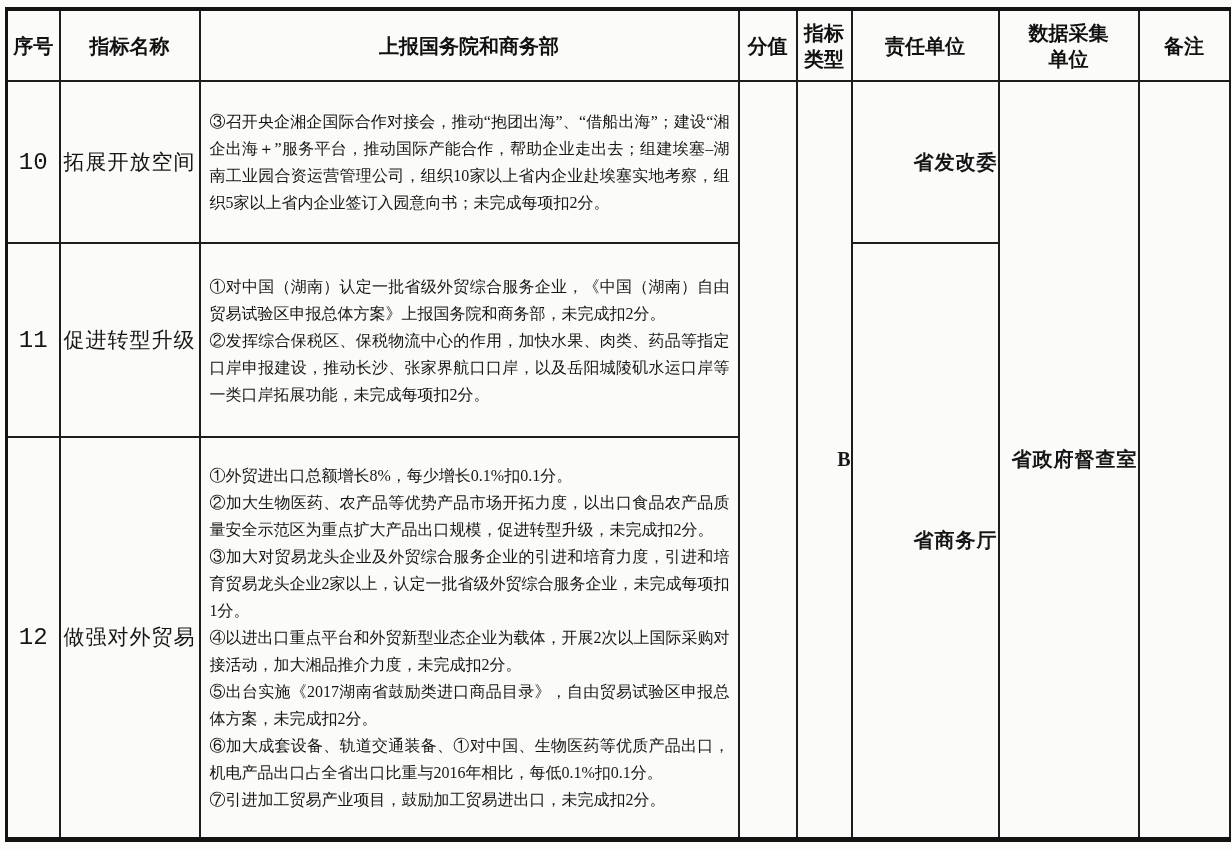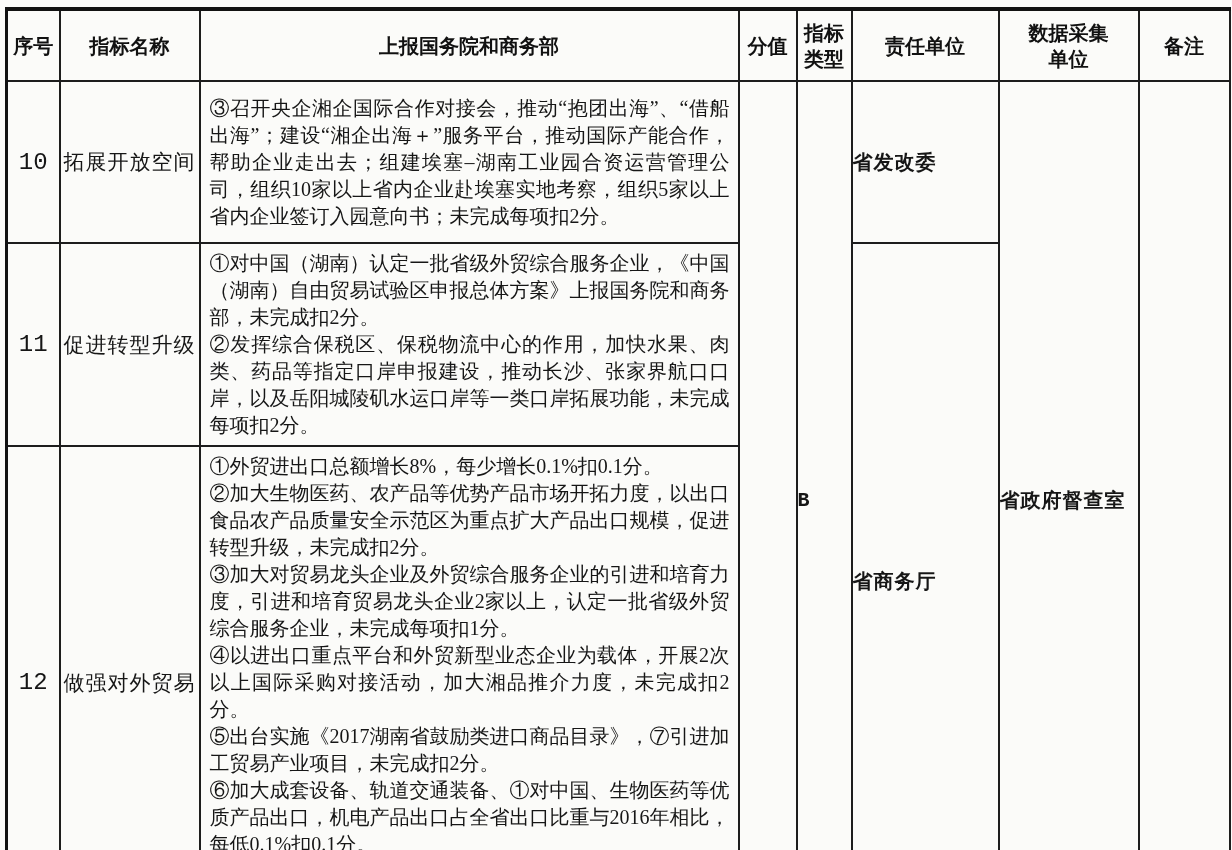--- a/index.html
+++ b/index.html
@@ -60,30 +60,30 @@
     font-weight: 400;
     font-size: 21px;
     text-align: center;
     letter-spacing: 1px;
   }
   td.content {
     padding: 6px 8px 6px 9px;
   }
   td.content p {
     margin: 0;
-    font-size: 20px;
+    font-size: 16px;
     line-height: 27px;
     text-align: justify;
     text-justify: inter-character;
   }
   td.unit, td.type {
-    font-family: Liberation Mono, monospace;
+    font-family: Liberation Serif, serif;
     font-weight: 700;
     font-size: 20px;
-    text-align: left;
+    text-align: right;
     letter-spacing: 1px;
   }
   td.type { font-size: 20px; letter-spacing: 0; }
   td.blank { background: #fbfbf9; }
 </style>
 </head>
 <body>
 
 <div class="page">
   <table class="sheet">
@@ -136,20 +136,20 @@
     </tr>
 
     <tr class="r12">
       <td class="no">12</td>
       <td class="name">做强对外贸易</td>
       <td class="content">
         <p>①外贸进出口总额增长8%，每少增长0.1%扣0.1分。</p>
         <p>②加大生物医药、农产品等优势产品市场开拓力度，以出口食品农产品质量安全示范区为重点扩大产品出口规模，促进转型升级，未完成扣2分。</p>
         <p>③加大对贸易龙头企业及外贸综合服务企业的引进和培育力度，引进和培育贸易龙头企业2家以上，认定一批省级外贸综合服务企业，未完成每项扣1分。</p>
         <p>④以进出口重点平台和外贸新型业态企业为载体，开展2次以上国际采购对接活动，加大湘品推介力度，未完成扣2分。</p>
-        <p>⑤出台实施《2017湖南省鼓励类进口商品目录》，⑦引进加工贸易产业项目，未完成扣2分。</p>
+        <p>⑤出台实施《2017湖南省鼓励类进口商品目录》，自由贸易试验区申报总体方案，未完成扣2分。</p>
         <p>⑥加大成套设备、轨道交通装备、①对中国、生物医药等优质产品出口，机电产品出口占全省出口比重与2016年相比，每低0.1%扣0.1分。</p>
         <p>⑦引进加工贸易产业项目，鼓励加工贸易进出口，未完成扣2分。</p>
       </td>
     </tr>
   </tbody>
     </table>
 </div>
 
 </body></html>

